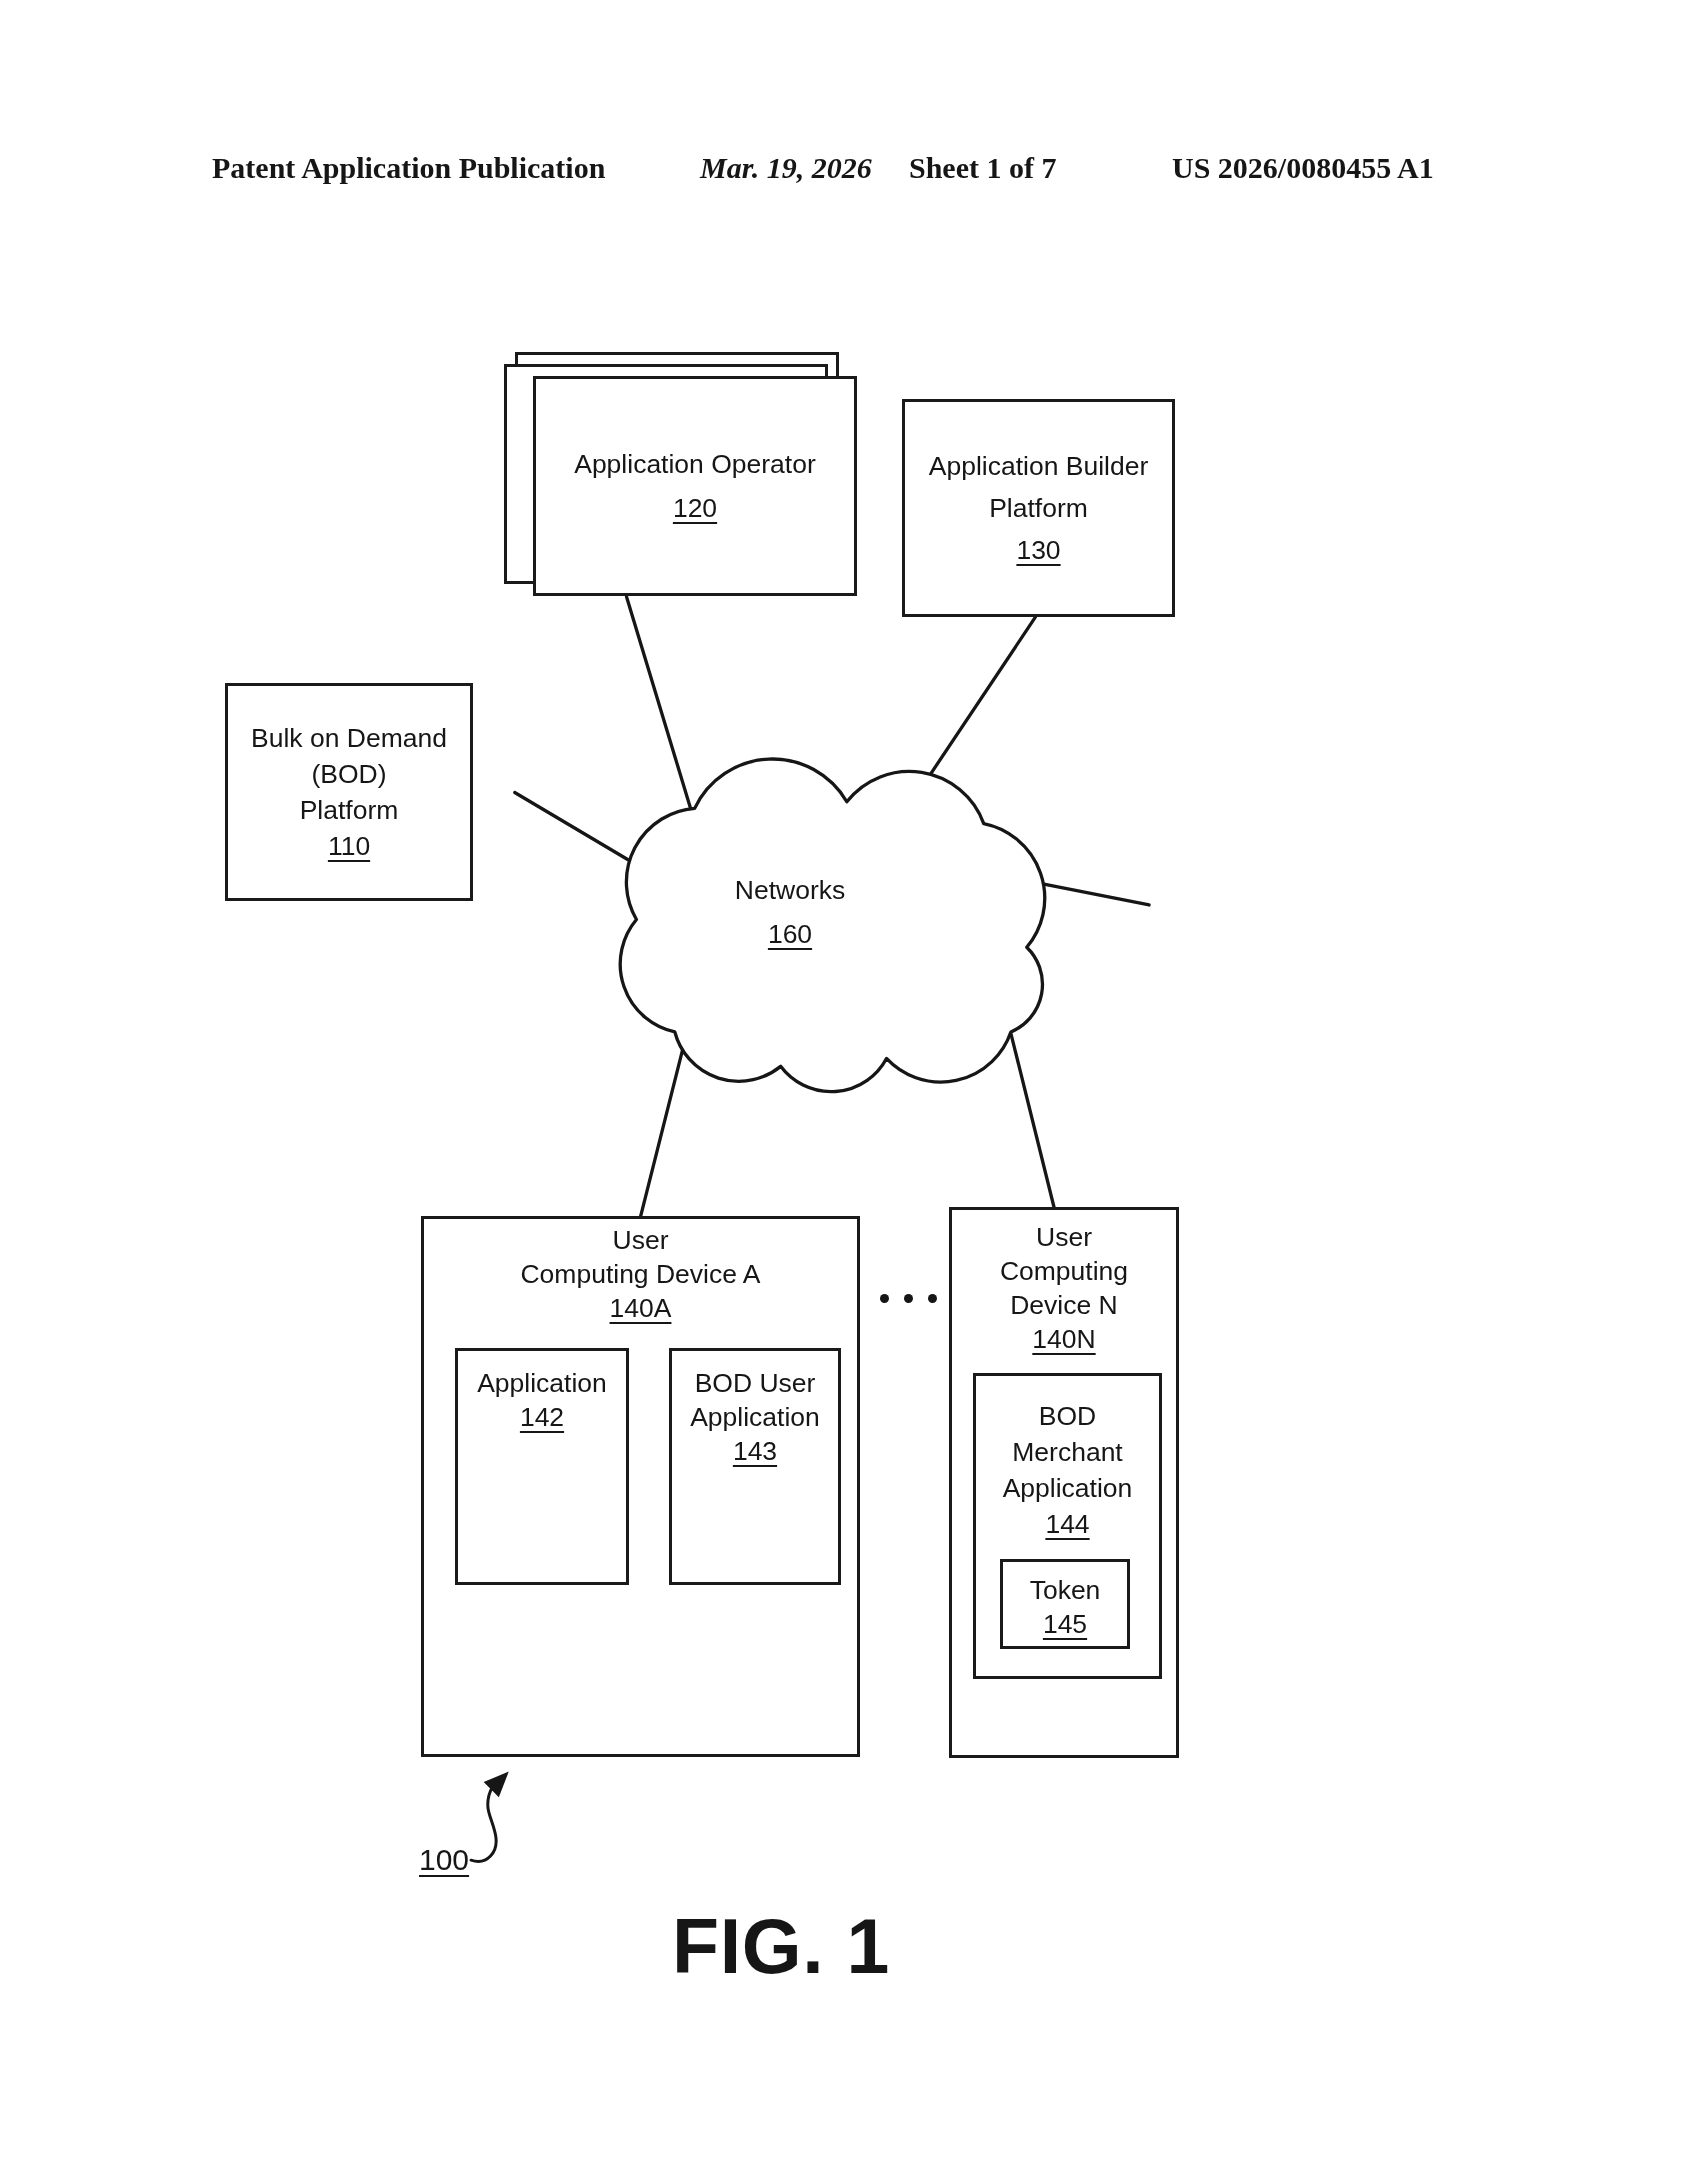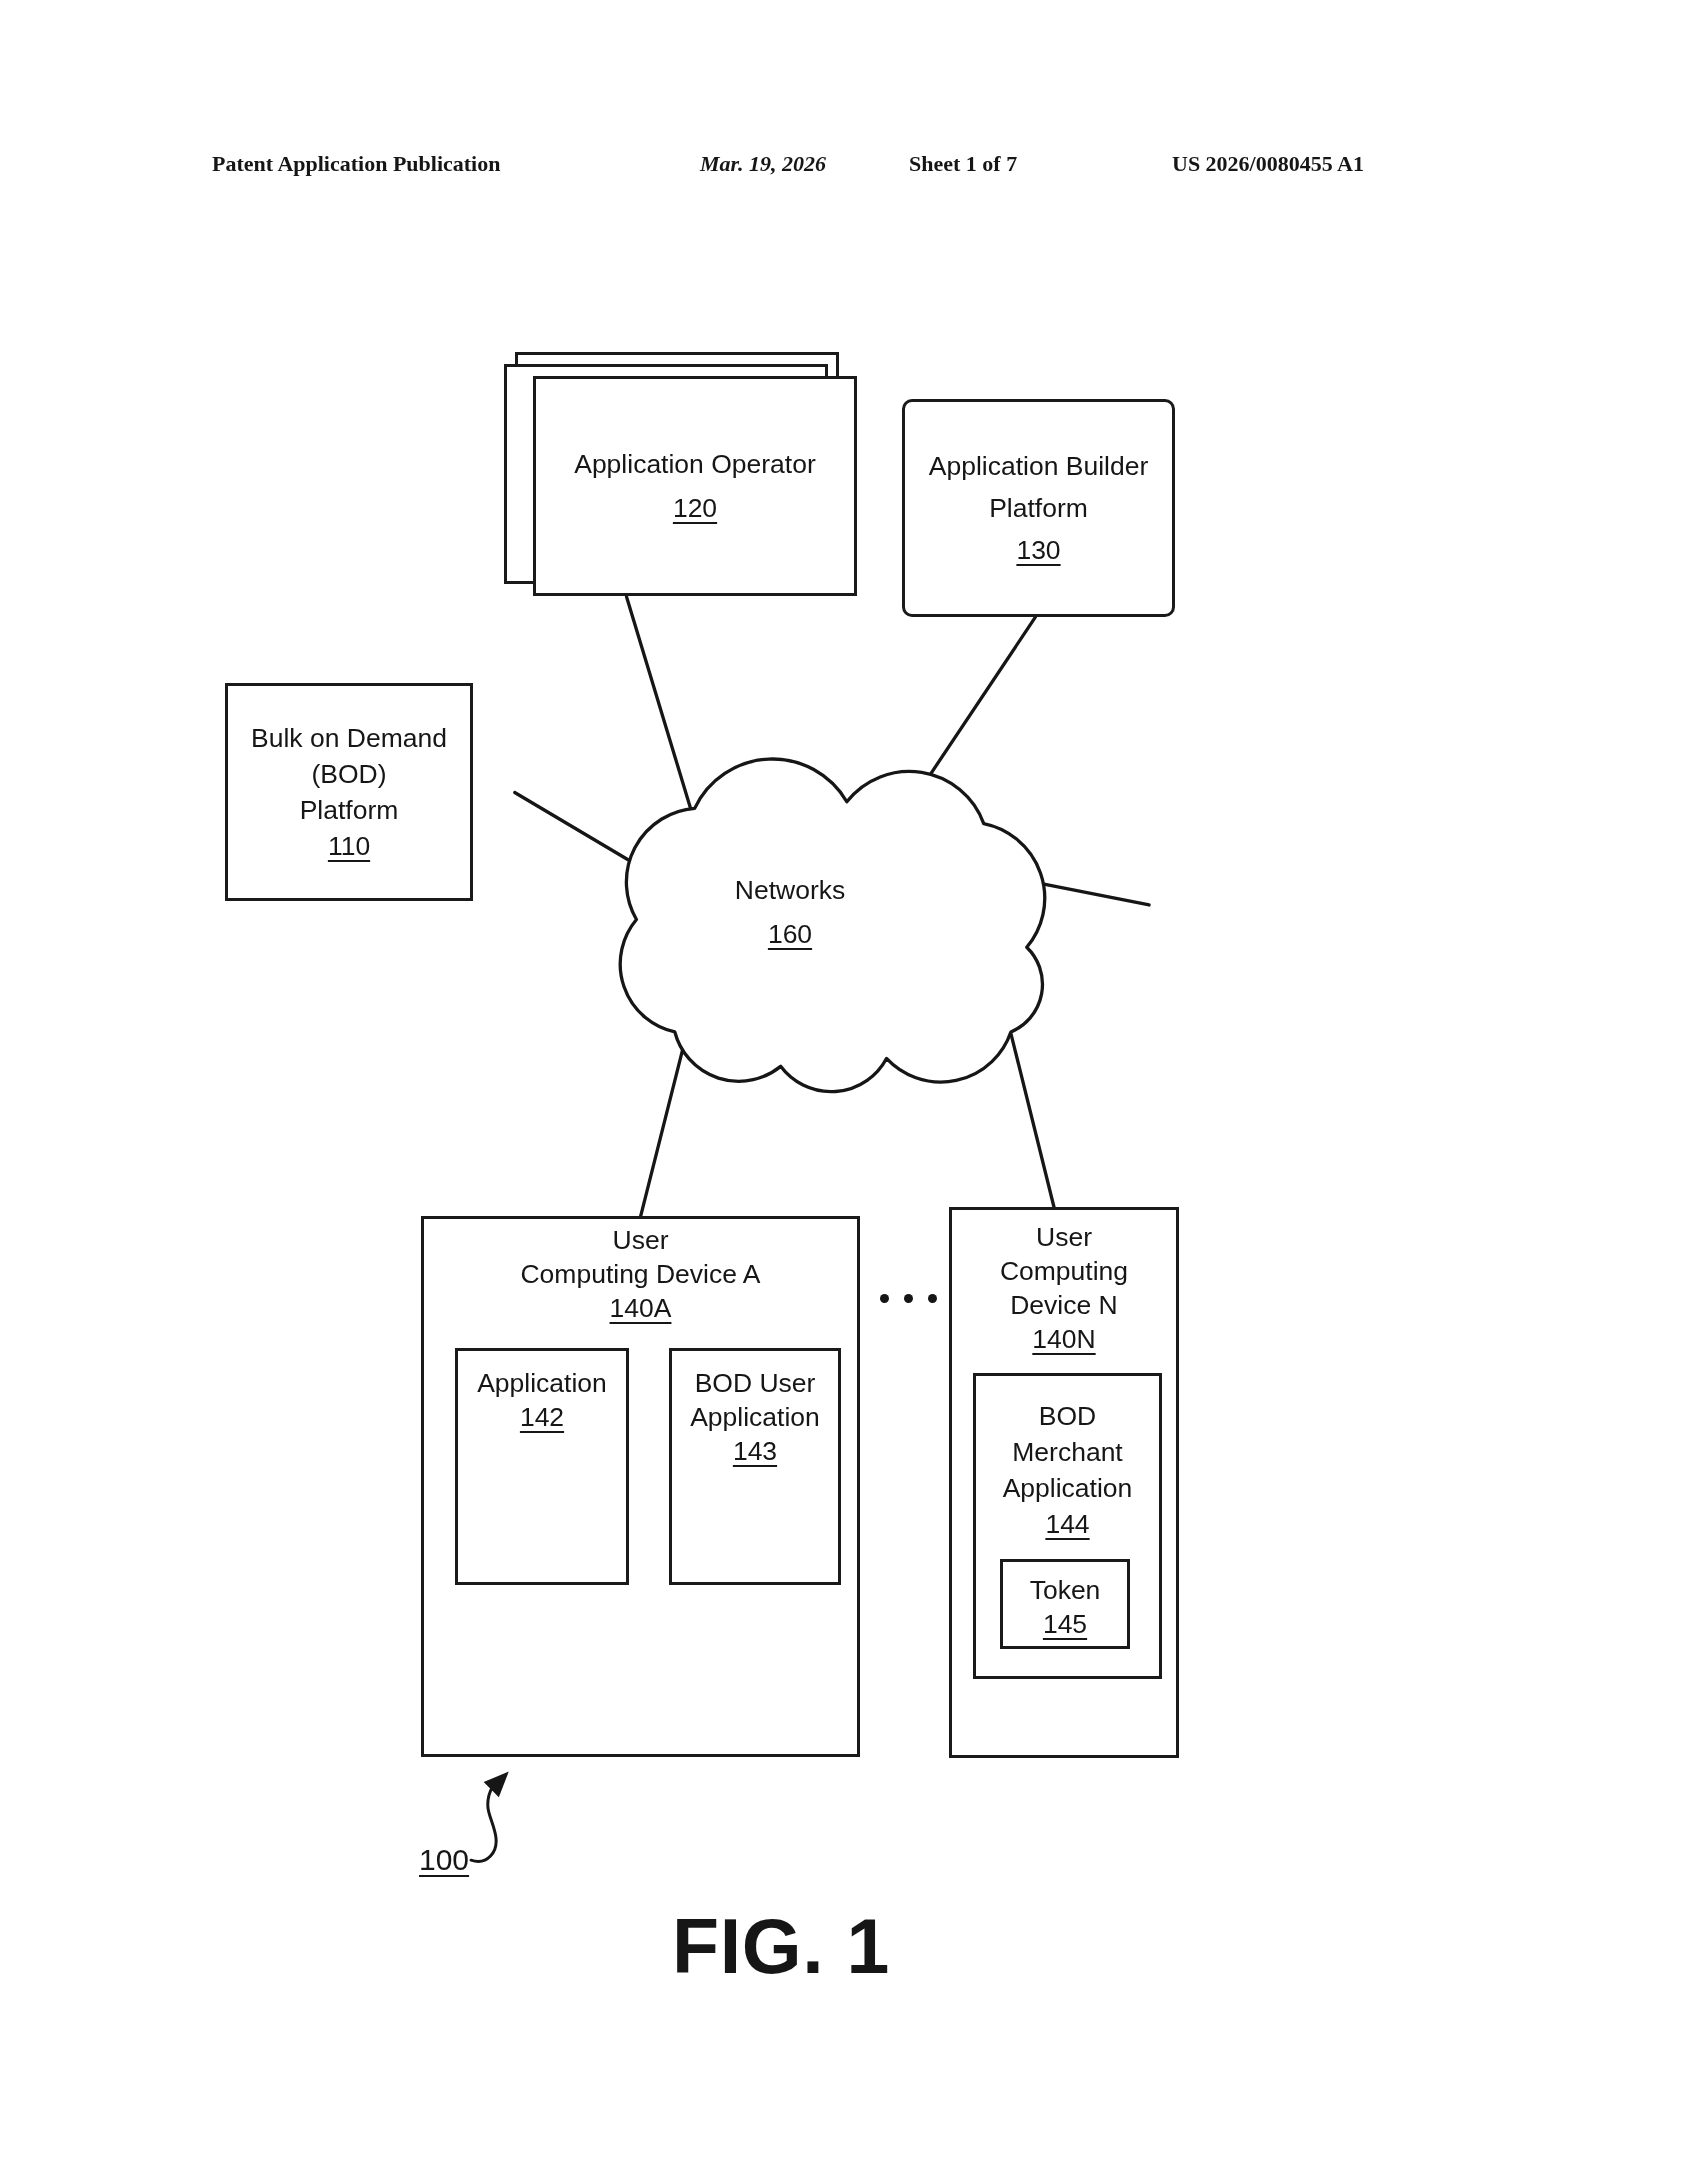--- a/index.html
+++ b/index.html
@@ -5,21 +5,21 @@
   html,body{margin:0;padding:0;}
   body{
     width:1687px;height:2183px;background:#ffffff;position:relative;
     font-family:"Liberation Sans",sans-serif;color:#161616;
     -webkit-font-smoothing:antialiased;
   }
   .page{position:absolute;inset:0;width:1687px;height:2183px;}
   svg.diagram{position:absolute;left:0;top:0;z-index:1;}
   .hdr{
     position:absolute;z-index:3;font-family:"Liberation Serif",serif;
-    font-weight:bold;font-size:22px;white-space:nowrap;letter-spacing:0px;
+    font-weight:bold;font-size:30px;white-space:nowrap;letter-spacing:0px;
   }
   .box{
     position:absolute;z-index:2;border:3.3px solid #1a1a1a;background:#ffffff;
     box-sizing:border-box;text-align:center;font-size:26.5px;line-height:34px;
   }
   .vcenter{display:flex;flex-direction:column;justify-content:center;align-items:center;}
   .ttop{display:flex;flex-direction:column;align-items:center;}
   .ref{
     text-decoration:underline;text-underline-offset:4.6px;text-decoration-thickness:2px;
   }
@@ -76,21 +76,21 @@
     <polygon points="769,2678 731,2694 754,2717" fill="#161616"></polygon>
   </svg>
 
   <div class="box" style="left:515px;top:352px;width:324px;height:220px;"></div>
   <div class="box" style="left:504px;top:364px;width:324px;height:220px;"></div>
   <div class="box vcenter lh66" style="left:493px;top:376px;width:324px;height:220px;">
     <span>Application Operator</span>
     <span class="ref">120</span>
   </div>
 
-  <div class="box vcenter lh64" style="left:902px;top:399px;width:273px;height:218px;border-radius:10px;">
+  <div class="box vcenter lh64" style="left:902px;top:399px;width:273px;height:218px;">
     <span>Application Builder</span>
     <span>Platform</span>
     <span class="ref">130</span>
   </div>
 
   <div class="box vcenter lh54" style="left:225px;top:683px;width:248px;height:218px;">
     <span>Bulk on Demand</span>
     <span>(BOD)</span>
     <span>Platform</span>
     <span class="ref">110</span>

